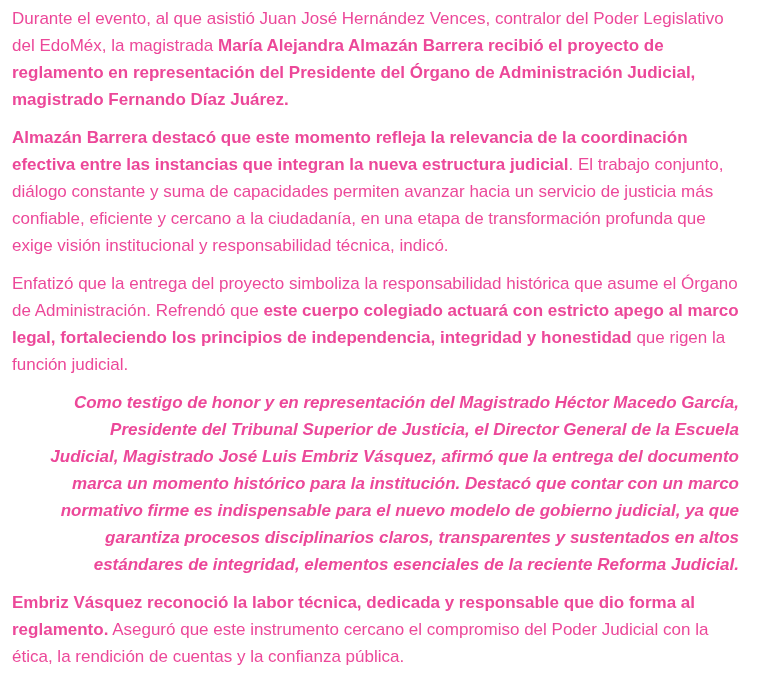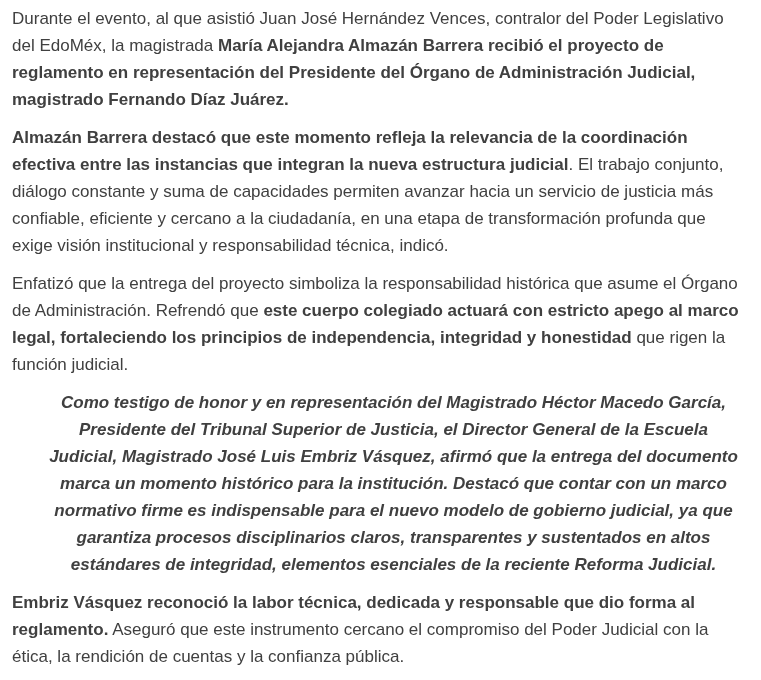--- a/index.html
+++ b/index.html
@@ -8,34 +8,34 @@
     background: #ffffff;
   }
   .page {
     width: 761px;
     height: 680px;
     box-sizing: border-box;
     padding: 5px 22px 0 12px;
     overflow: hidden;
     background: #ffffff;
     font-family: "Liberation Sans", "DejaVu Sans", sans-serif;
-    color: #404040;
+    color: #ec4899;
   }
   .article p {
     margin: 0 0 11px 0;
     font-size: 17px;
     line-height: 27px;
     font-weight: 400;
     text-align: left;
   }
   .article .b {
     font-weight: 700;
   }
   .article p.center-bold-italic {
-    text-align: center;
+    text-align: right;
     font-style: italic;
     font-weight: 700;
     margin-left: 36px;
   }
 </style>
 </head>
 <body>
 
 <div class="page">
   <div class="article">

